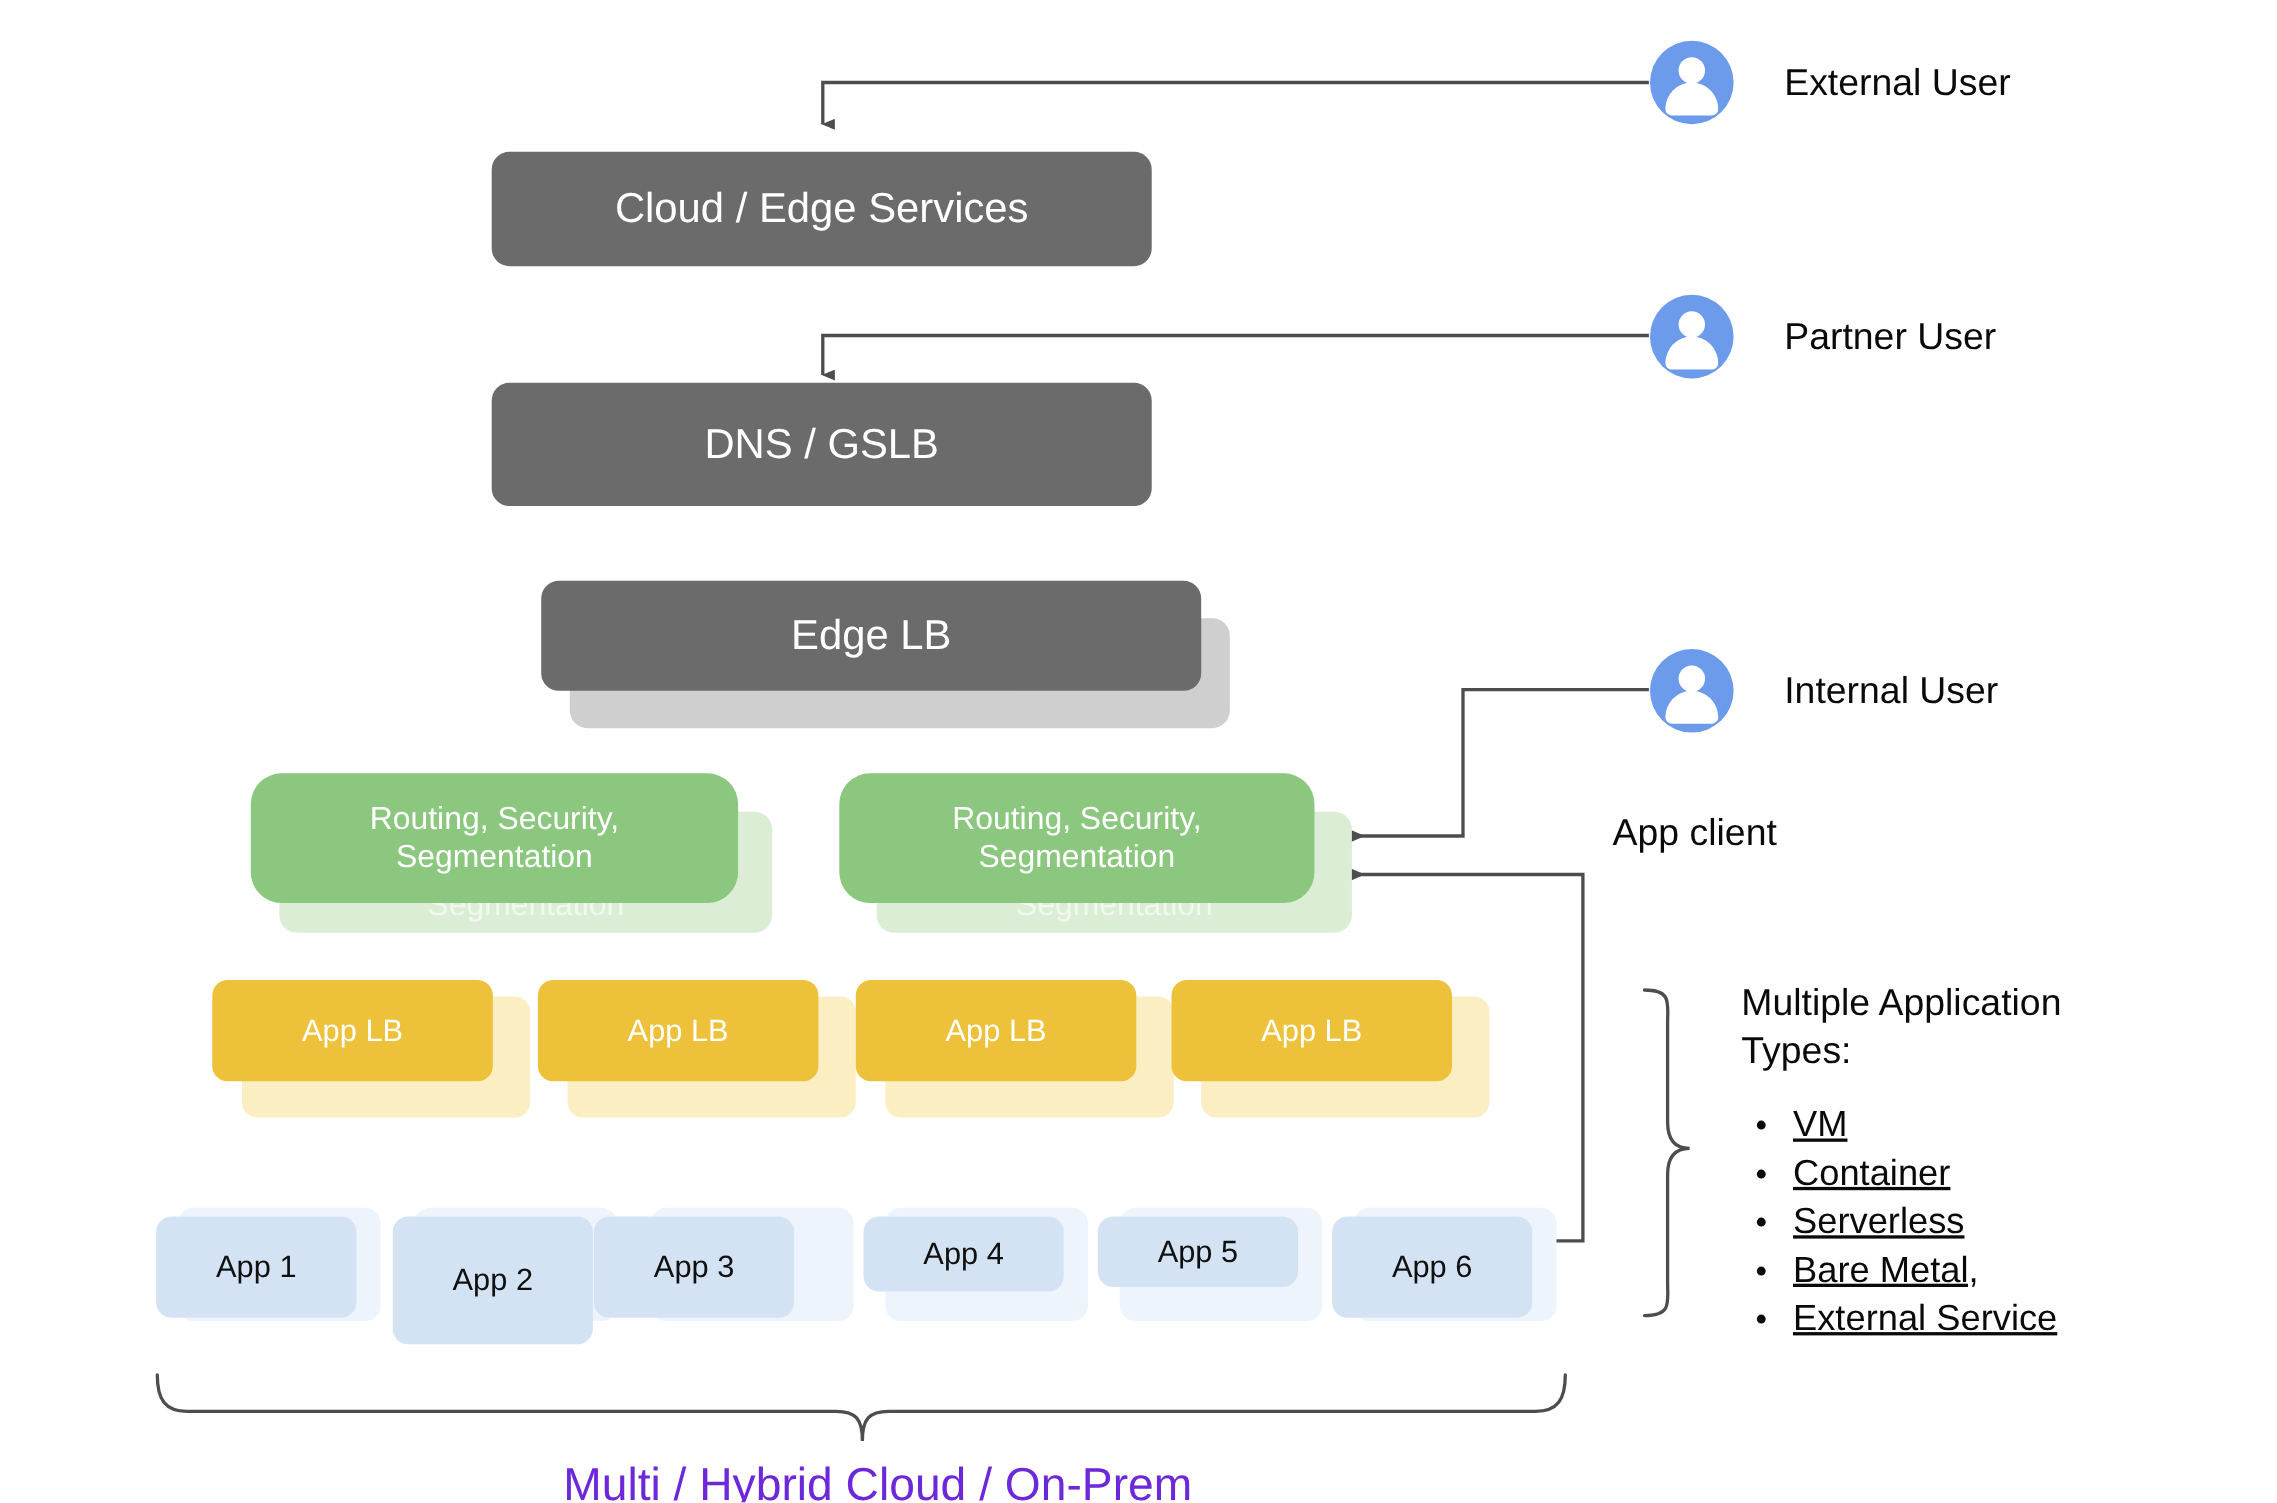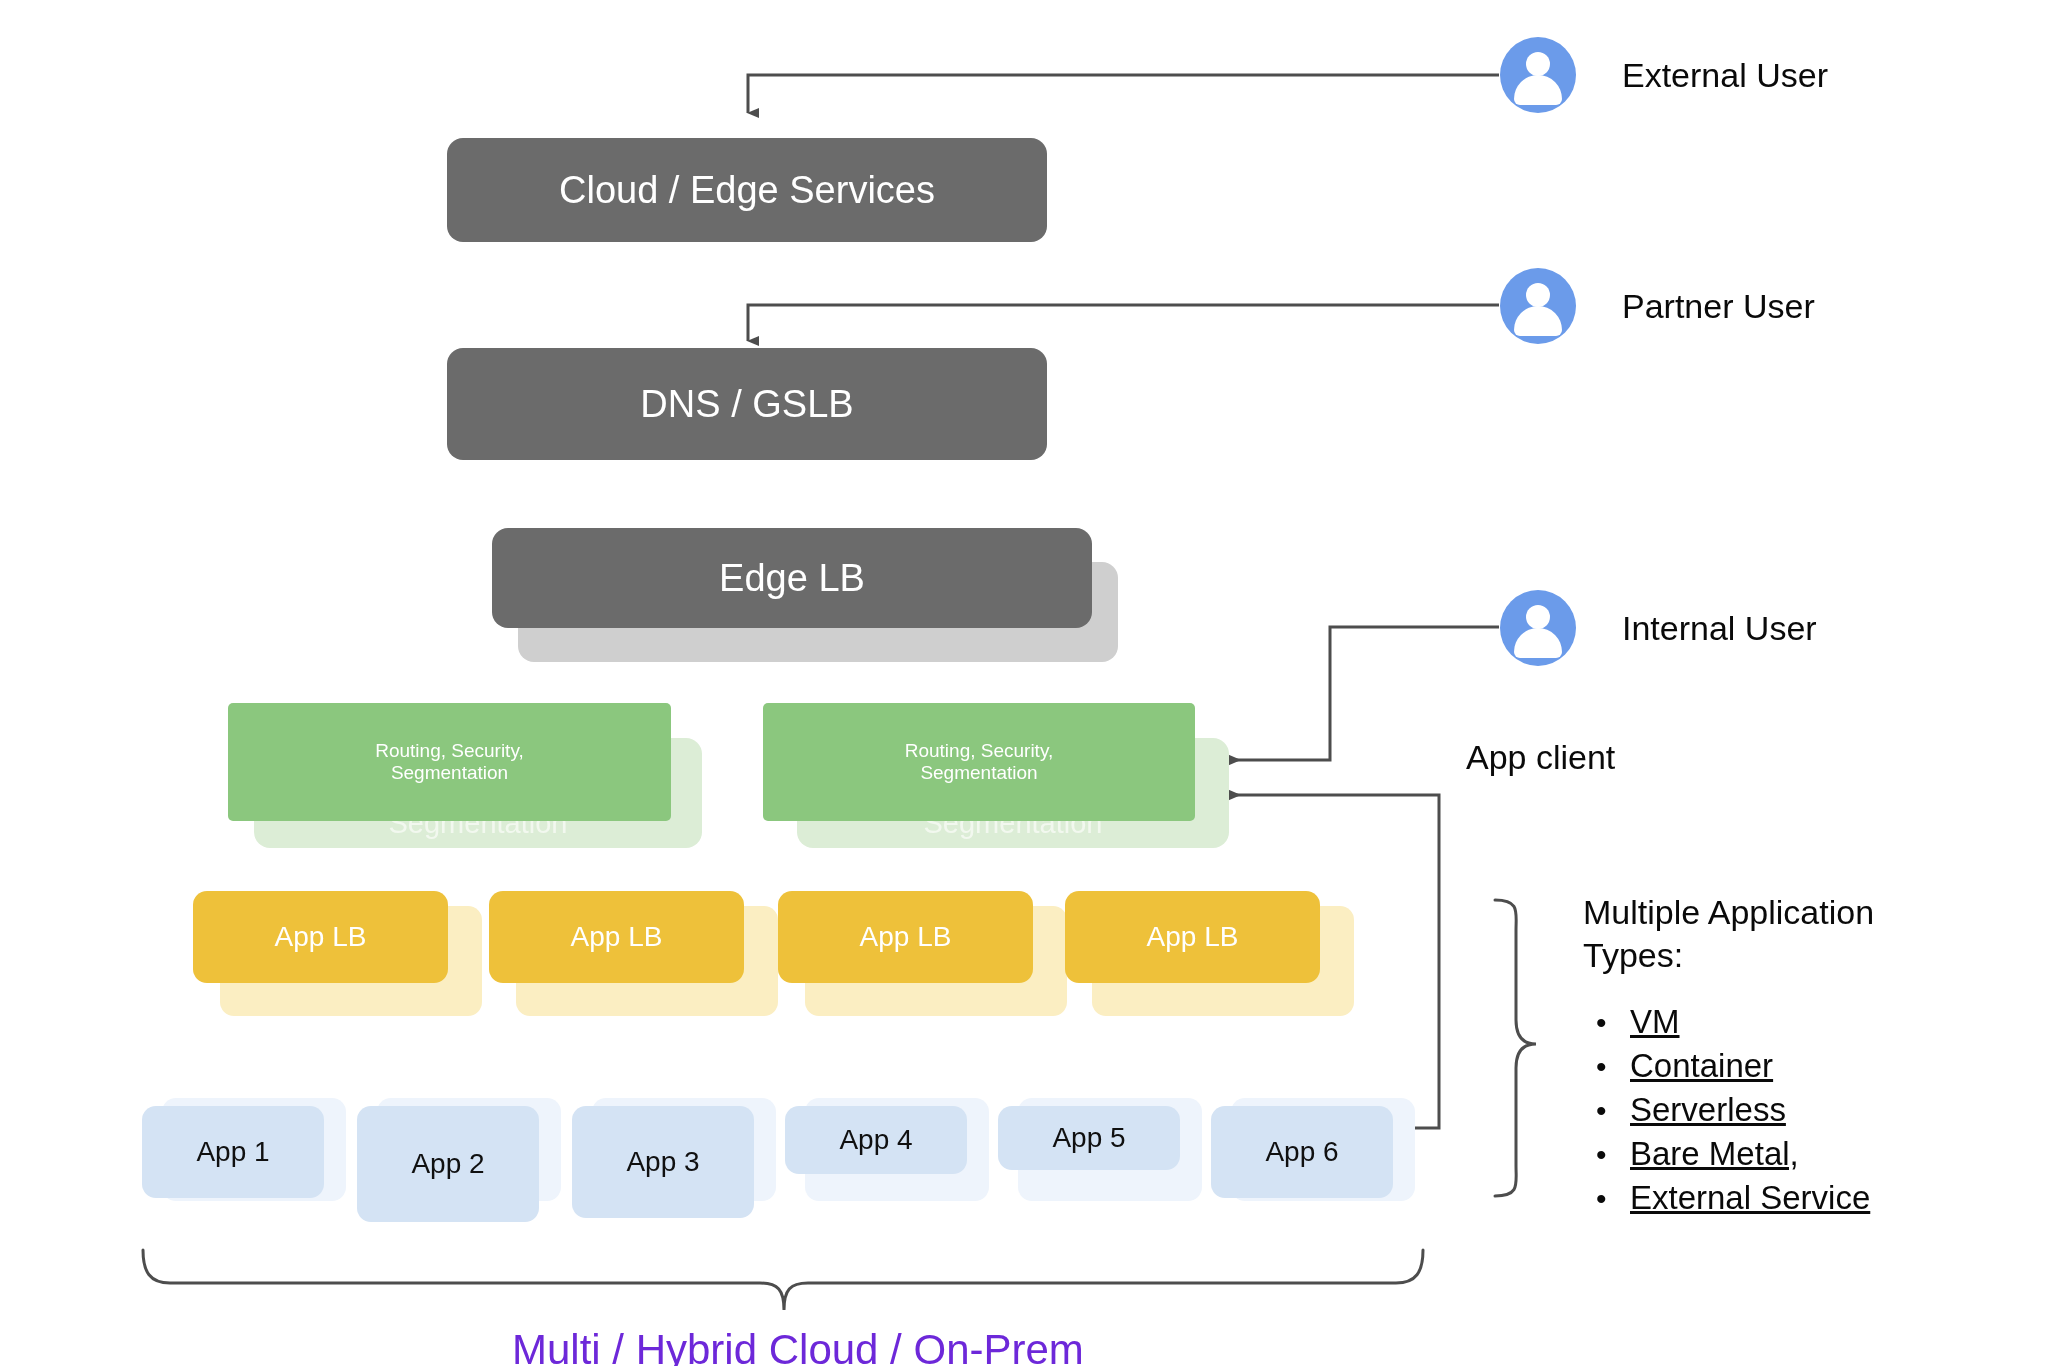--- a/index.html
+++ b/index.html
@@ -60,22 +60,22 @@
   }
   .gray-shadow {
     background: #cfcfcf;
     border-radius: 16px;
   }
 
   
   .green-box {
     background: #8bc77e;
     color: #ffffff;
-    font-size: 19px;
-    border-radius: 5px;
+    font-size: 29px;
+    border-radius: 28px;
     flex-direction: column;
     padding: 4px 10px;
   }
   .green-shadow {
     background: #dcedd6;
     color: #f2f8ef;
     font-size: 29px;
     border-radius: 16px;
     flex-direction: column;
     padding: 0 10px;
@@ -265,21 +265,21 @@
   <div class="node blue-box" style="left:142px; top:1078px; width:182px; height:92px;">
     <span>App 1</span>
   </div>
 
   <div class="shadowcard blue-shadow" style="left:377px; top:1098px; width:184px; height:103px;"></div>
   <div class="node blue-box" style="left:357px; top:1078px; width:182px; height:116px;text-align:right;">
     <span>App 2</span>
   </div>
 
   <div class="shadowcard blue-shadow" style="left:592px; top:1098px; width:184px; height:103px;"></div>
-  <div class="node blue-box" style="left:572px; top:1078px; width:182px; height:112px;">
+  <div class="node blue-box" style="left:540px; top:1078px; width:182px; height:92px;">
     <span>App 3</span>
   </div>
 
   <div class="shadowcard blue-shadow" style="left:805px; top:1098px; width:184px; height:103px;"></div>
   <div class="node blue-box" style="left:785px; top:1078px; width:182px; height:68px;">
     <span>App 4</span>
   </div>
 
   <div class="shadowcard blue-shadow" style="left:1018px; top:1098px; width:184px; height:103px;"></div>
   <div class="node blue-box" style="left:998px; top:1078px; width:182px; height:64px;">

